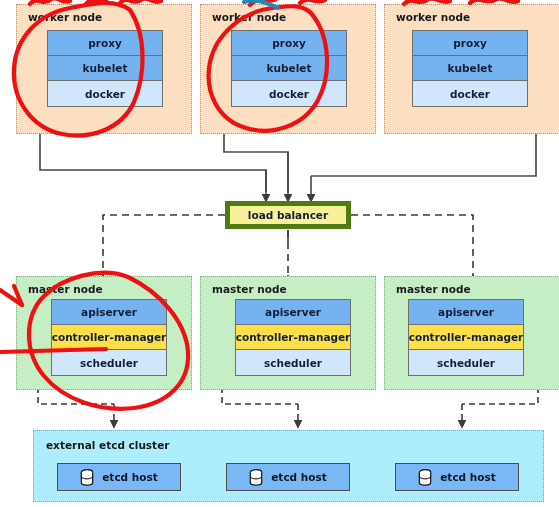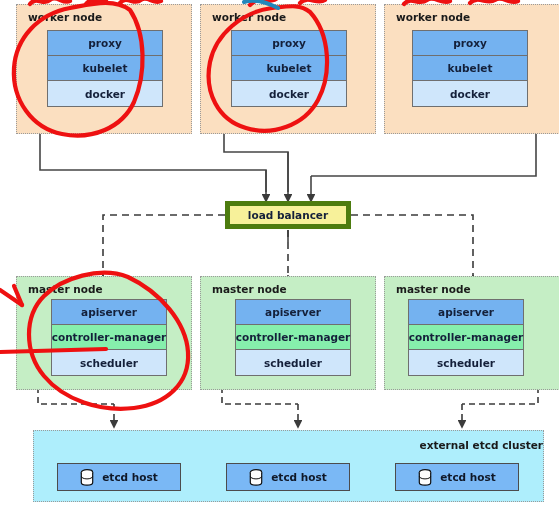--- a/index.html
+++ b/index.html
@@ -42,22 +42,22 @@
 
   .group-label {
     position: absolute;
     font-size: 10.5px;
     font-weight: bold;
     color: #1a1a1a;
     white-space: nowrap;
   }
   .group-label-left { left: 11px; top: 6px; }
   .group-label-center {
-    left: 0; right: 0; top: 8px;
-    text-align: right;
+    left: 12px; right: 0; top: 8px;
+    text-align: left;
   }
 
   
   .stack {
     position: absolute;
     box-sizing: border-box;
     border: 1px solid #6f6f6f;
   }
   .cell {
     box-sizing: border-box;
@@ -67,21 +67,21 @@
     align-items: center;
     justify-content: center;
     font-size: 10.5px;
     font-weight: bold;
     color: #14203a;
     white-space: nowrap;
   }
   .cell:last-child { border-bottom: none; }
   .c-dark  { background: #74b2f0; }
   .c-light { background: #cfe6fb; }
-  .c-pale  { background: #86efac; }
+  .c-pale  { background: #fde047; }
 
   
   .etcd-host {
     position: absolute;
     box-sizing: border-box;
     background: #7ab8f5;
     border: 1px solid #4c4c4c;
     display: flex;
     align-items: center;
     justify-content: center;

